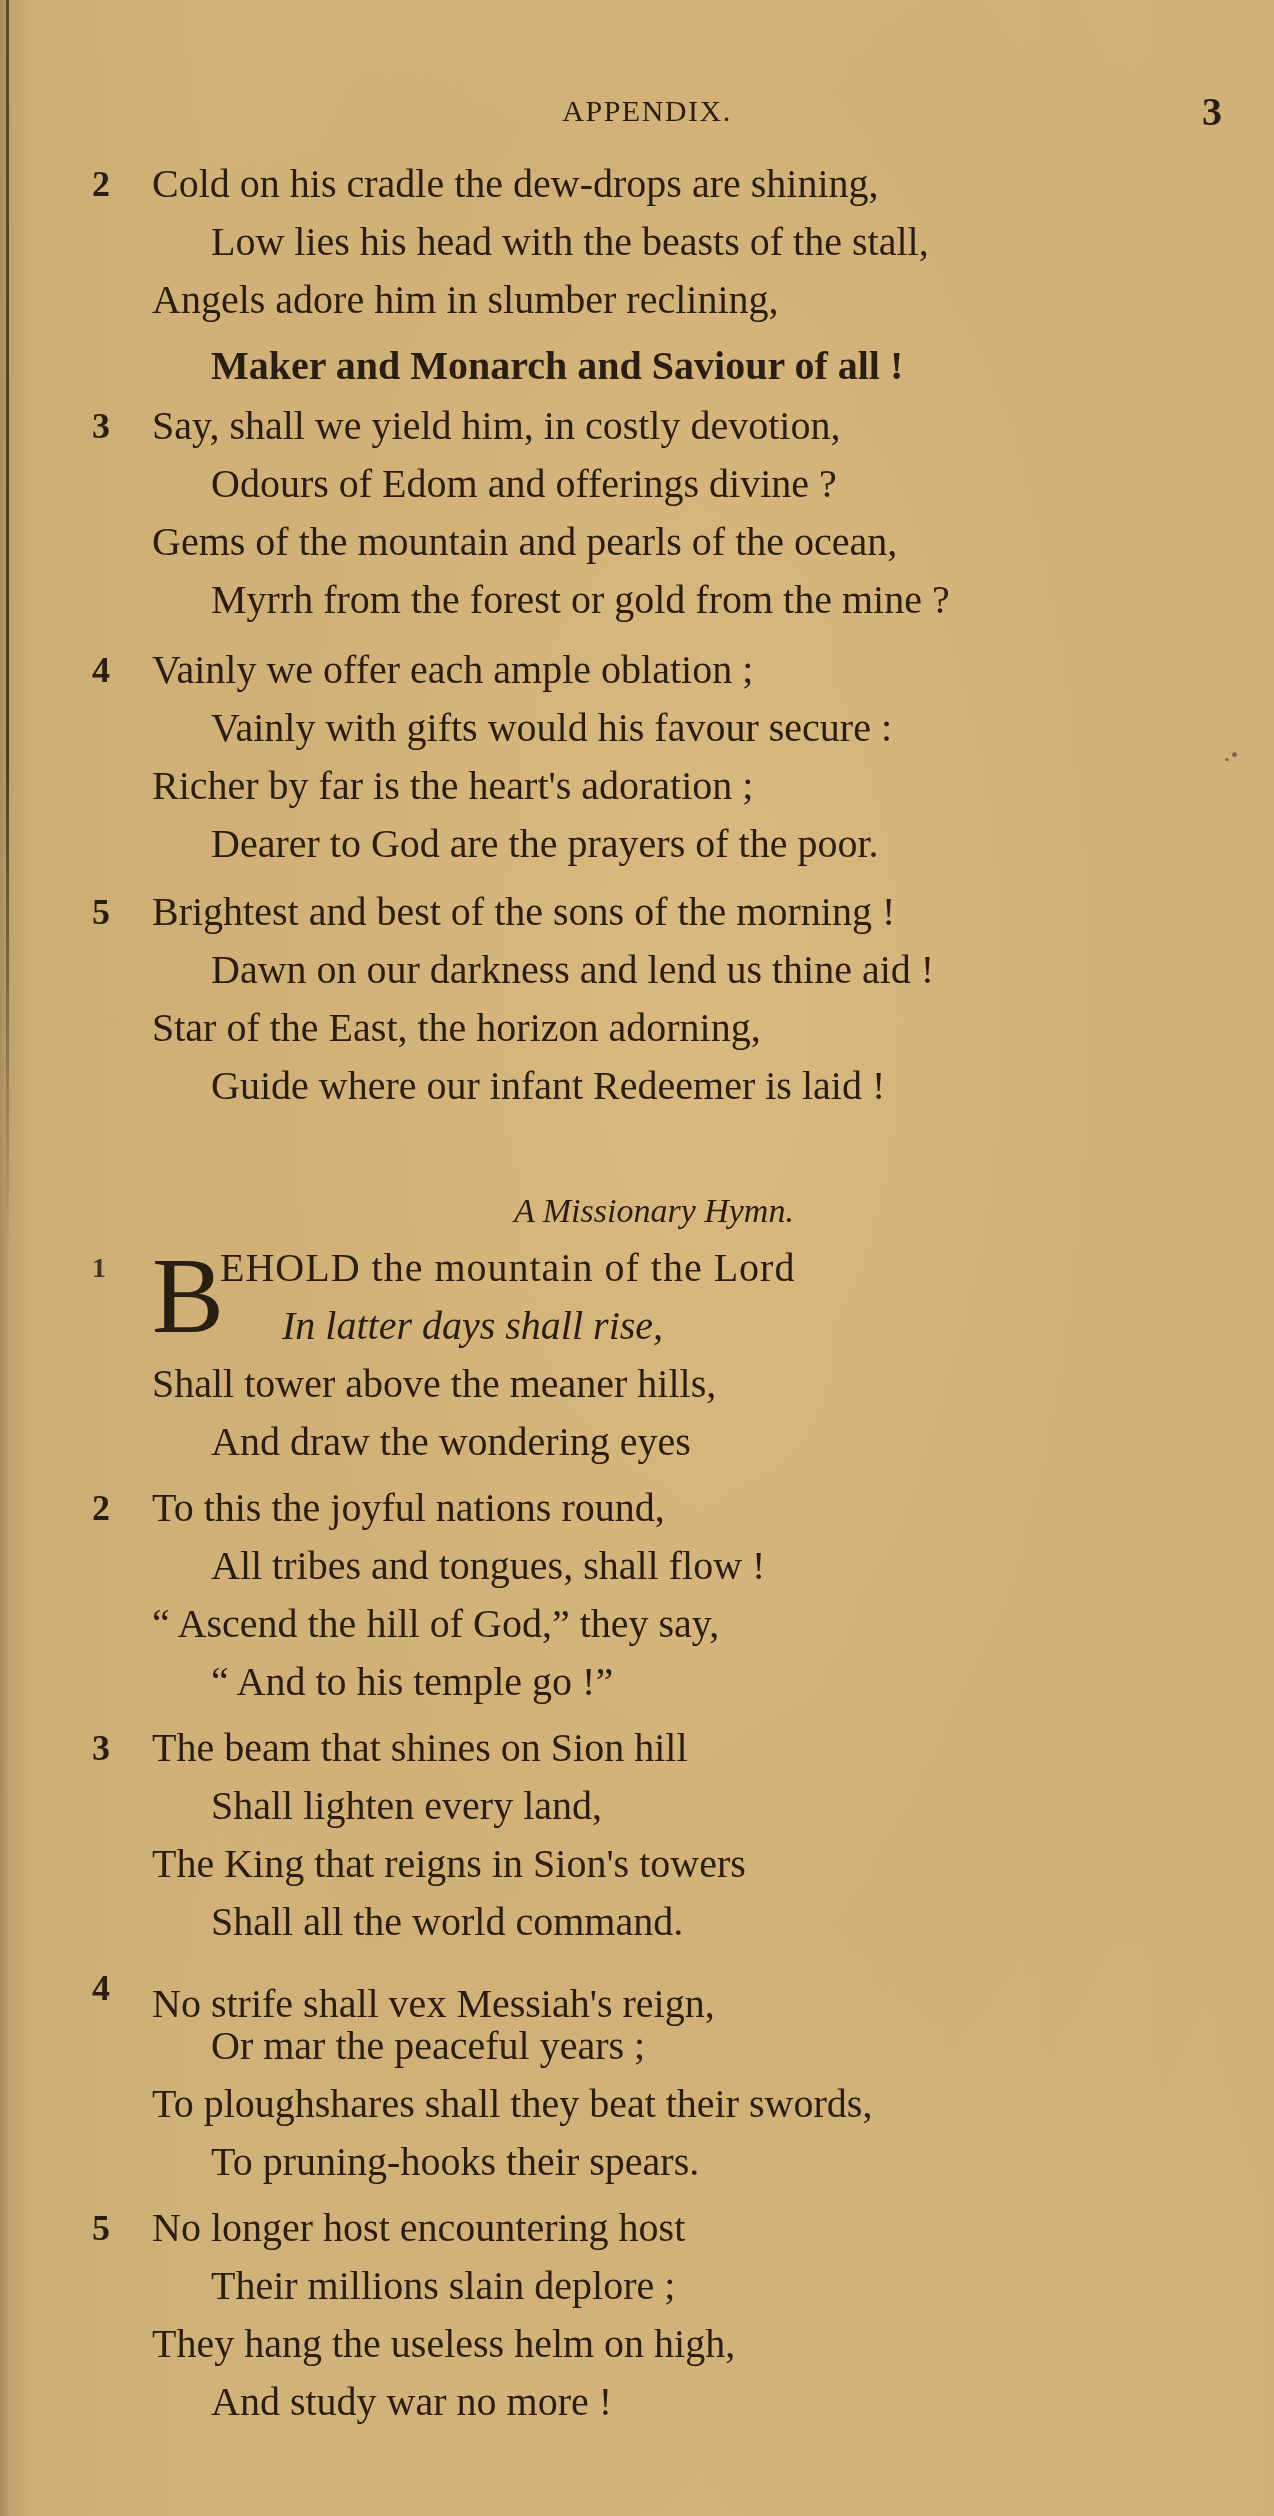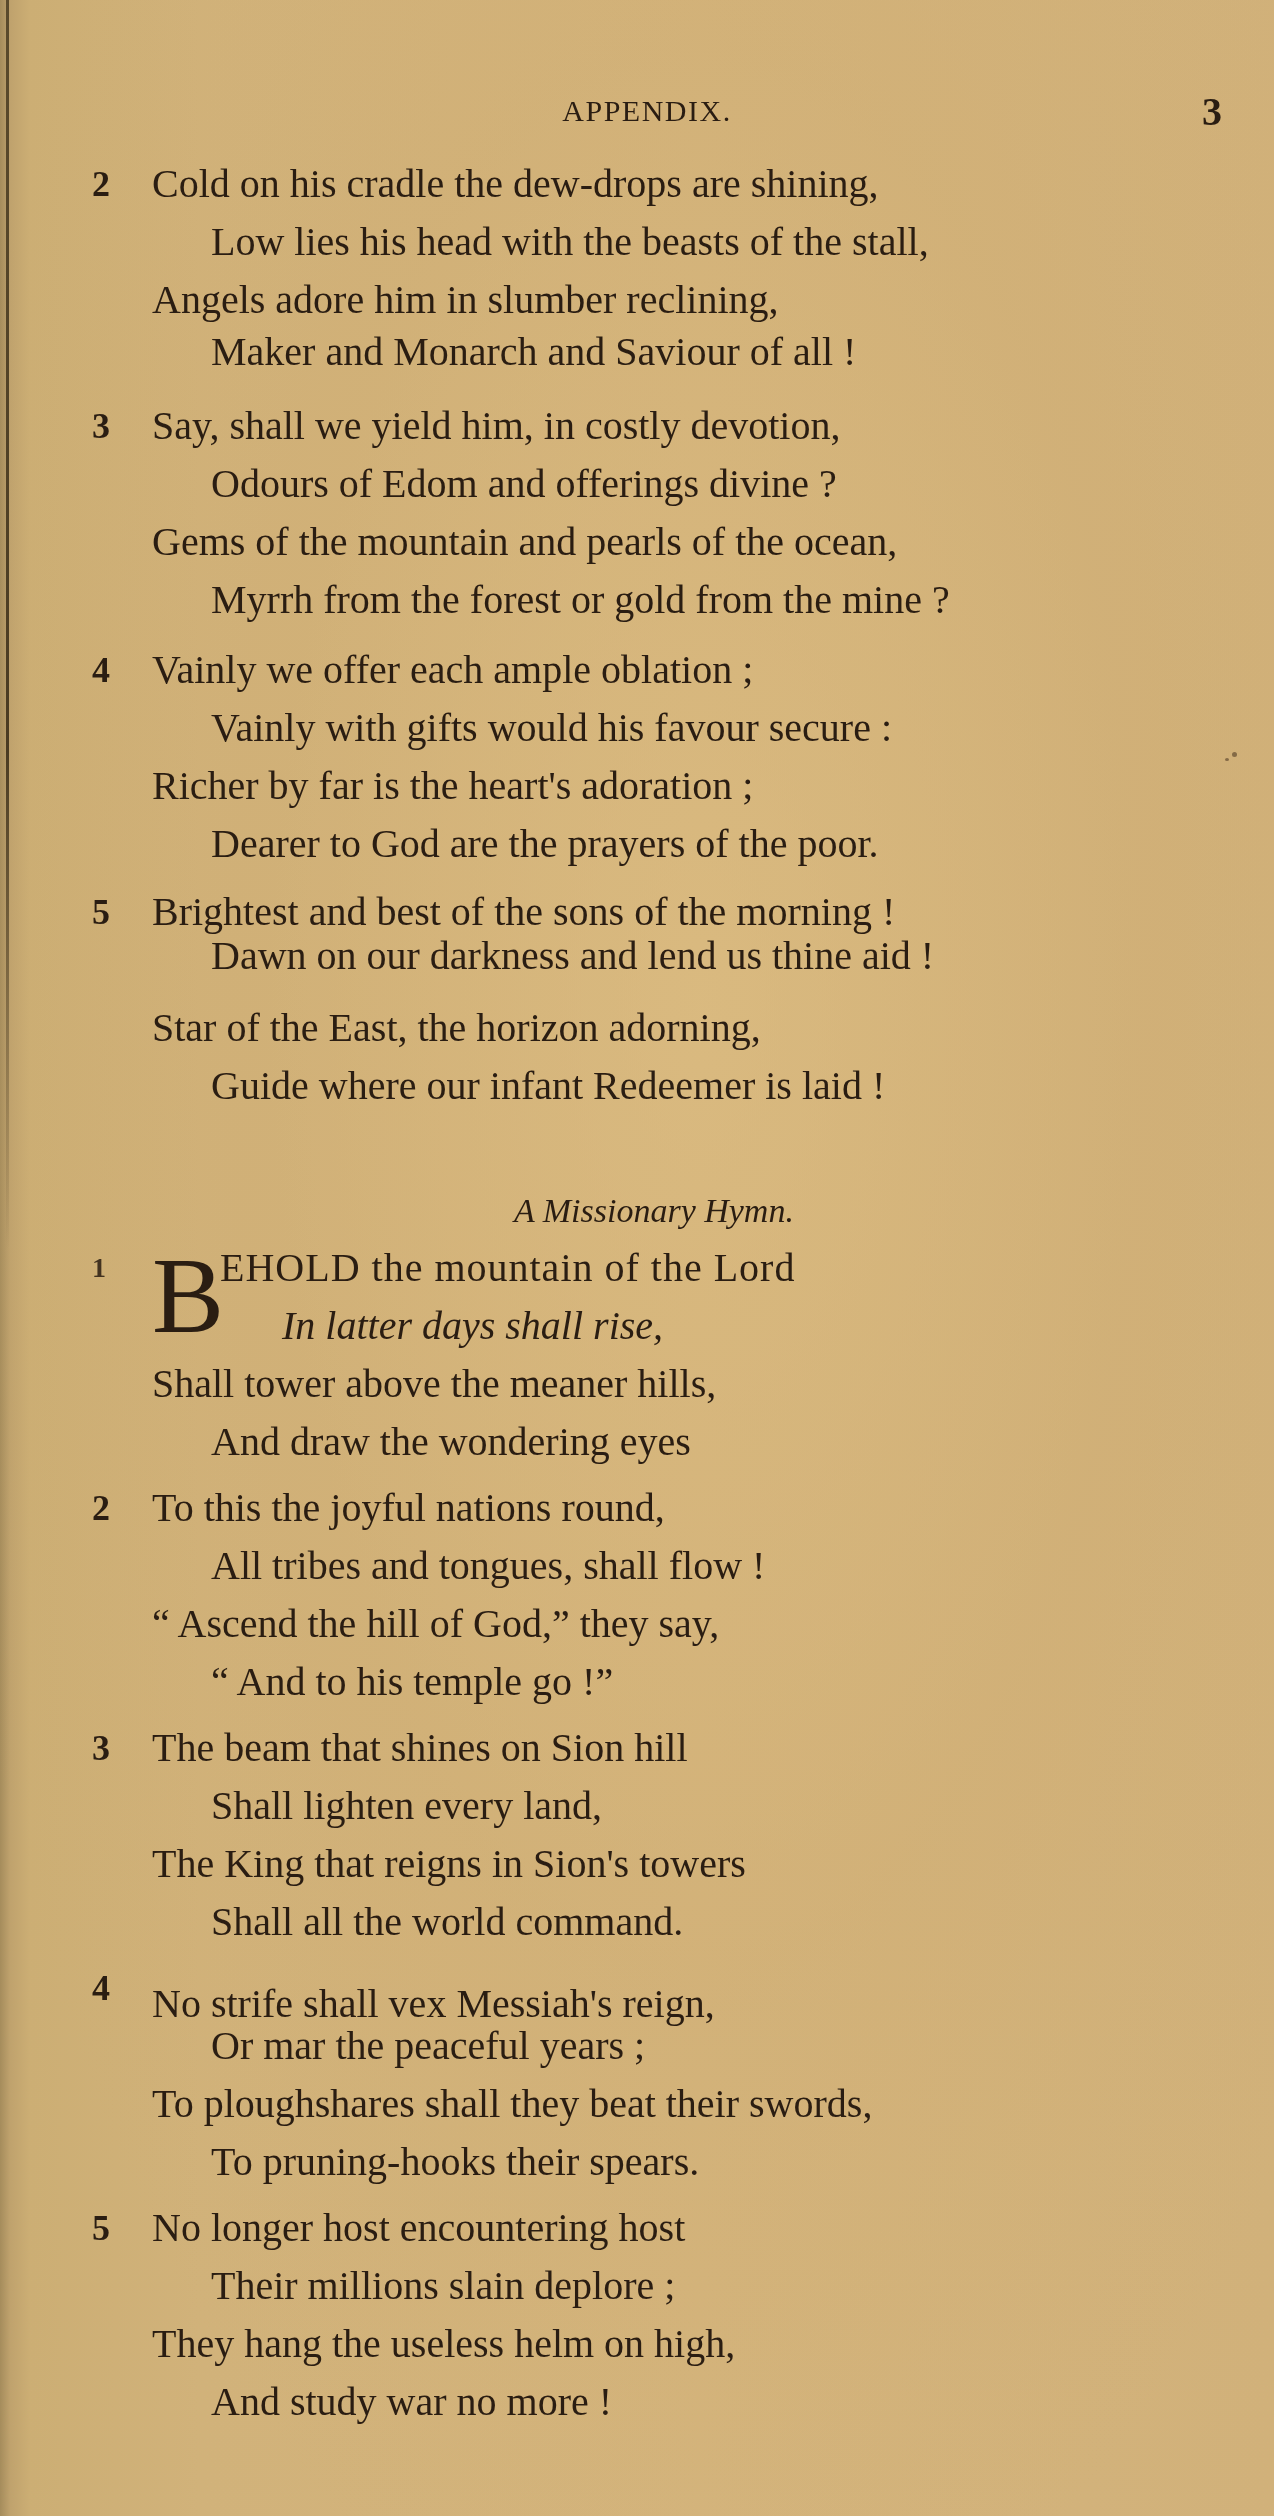--- a/index.html
+++ b/index.html
@@ -102,21 +102,21 @@
   <div class="running-head">
     <div class="title"><span>APPENDIX.</span></div>
     <div class="pageno">3</div>
   </div>
 
   <div class="block" style="top:160px;">
     <div class="verse-num num-x" style="top:0px;">2</div>
     <div class="line ind0" style="top:0px;">Cold on his cradle the dew-drops are shining,</div>
     <div class="line ind1" style="top:58px;">Low lies his head with the beasts of the stall,</div>
     <div class="line ind0" style="top:116px;">Angels adore him in slumber reclining,</div>
-    <div class="line ind1" style="top:168px;">Maker and Monarch and Saviour of all !</div>
+    <div class="line ind1" style="top:182px;font-weight:bold;">Maker and Monarch and Saviour of all !</div>
   </div>
 
   <div class="block" style="top:402px;">
     <div class="verse-num num-x" style="top:0px;">3</div>
     <div class="line ind0" style="top:0px;">Say, shall we yield him, in costly devotion,</div>
     <div class="line ind1" style="top:58px;">Odours of Edom and offerings divine ?</div>
     <div class="line ind0" style="top:116px;">Gems of the mountain and pearls of the ocean,</div>
     <div class="line ind1" style="top:174px;">Myrrh from the forest or gold from the mine ?</div>
   </div>
 
@@ -124,21 +124,21 @@
     <div class="verse-num num-x" style="top:0px;">4</div>
     <div class="line ind0" style="top:0px;">Vainly we offer each ample oblation ;</div>
     <div class="line ind1" style="top:58px;">Vainly with gifts would his favour secure :</div>
     <div class="line ind0" style="top:116px;">Richer by far is the heart's adoration ;</div>
     <div class="line ind1" style="top:174px;">Dearer to God are the prayers of the poor.</div>
   </div>
 
   <div class="block" style="top:888px;">
     <div class="verse-num num-x" style="top:0px;">5</div>
     <div class="line ind0" style="top:0px;">Brightest and best of the sons of the morning !</div>
-    <div class="line ind1" style="top:44px;text-align:center;">Dawn on our darkness and lend us thine aid !</div>
+    <div class="line ind1" style="top:58px;text-align:center;">Dawn on our darkness and lend us thine aid !</div>
     <div class="line ind0" style="top:116px;">Star of the East, the horizon adorning,</div>
     <div class="line ind1" style="top:174px;">Guide where our infant Redeemer is laid !</div>
   </div>
 
   <div class="hymn-head hymn-subtitle" style="top:1192px;">A Missionary Hymn.</div>
 
   <div class="block" style="top:1244px;">
     <div class="verse-num num-x" style="top:0px; font-size:28px; opacity:0.85;">1</div>
     <div class="dropcap" style="top:2px;">B</div>
     <div class="line caps" style="left:220px; top:0px;">EHOLD the mountain of the Lord</div>

